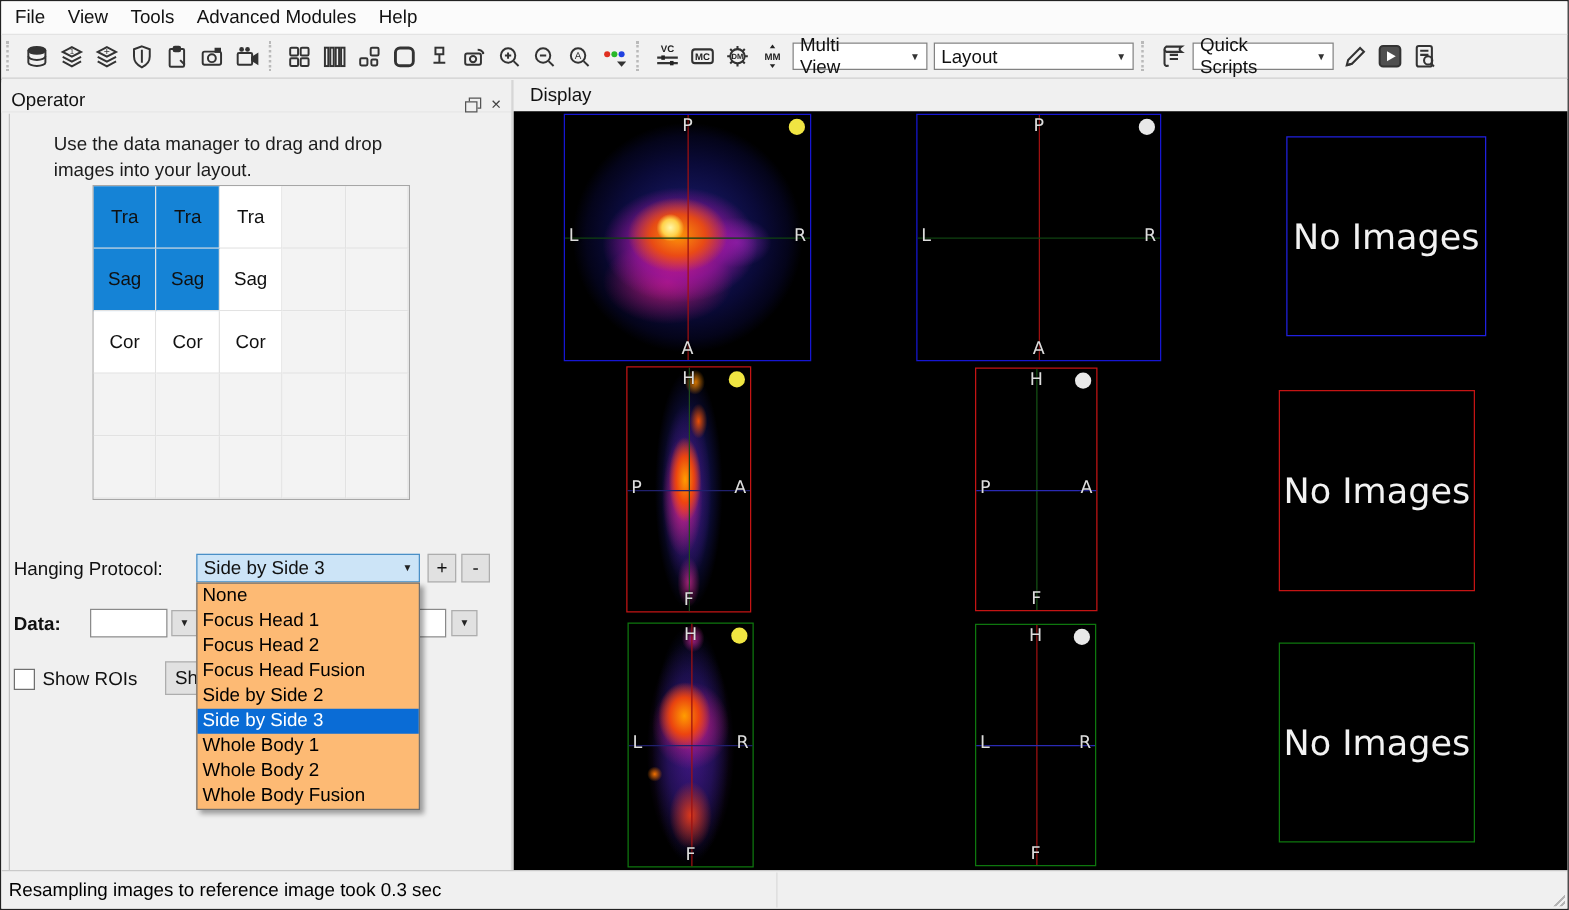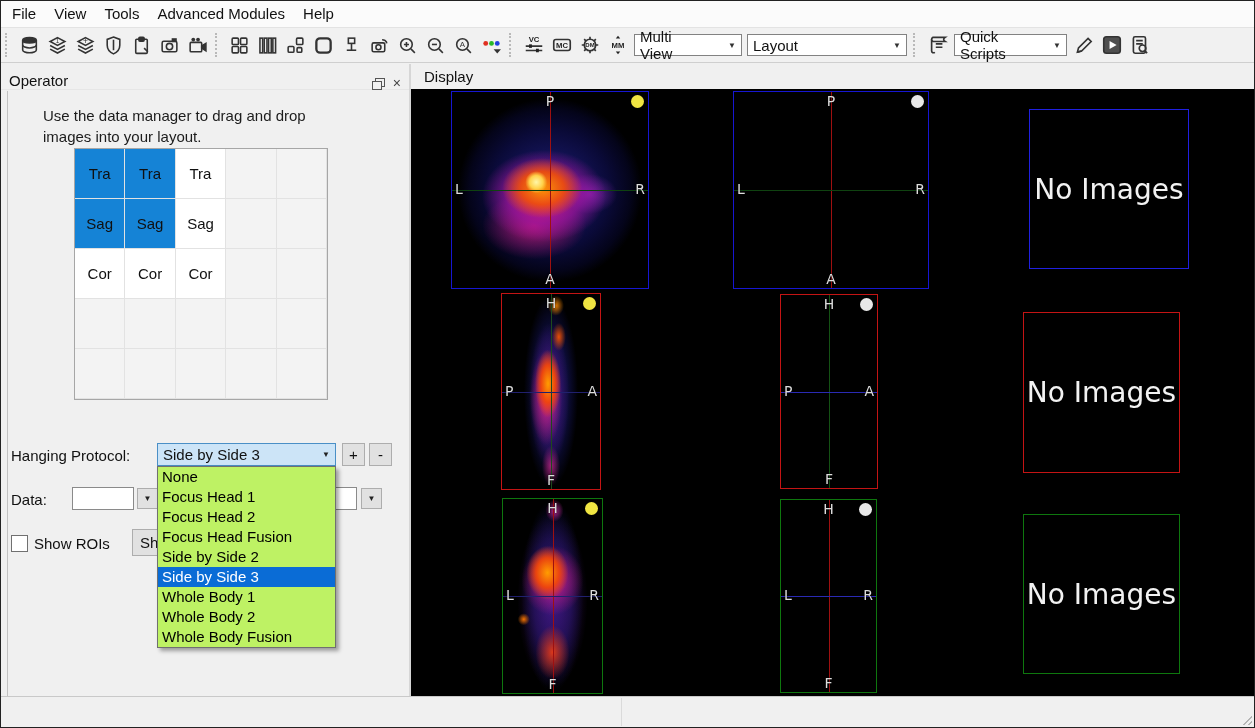--- a/index.html
+++ b/index.html
@@ -37,31 +37,31 @@
   .grid-cell.lab{background:#fff;}
   .grid-cell.sel{background:#1583d6;}
   .lay-caption{position:absolute;left:73px;top:347px;width:254px;text-align:center;font-size:15px;color:#1c1c1c;}
 
   .hp-label{position:absolute;left:10px;top:383px;font-size:15px;color:#111;}
   .hp-combo{position:absolute;left:156px;top:379px;width:179px;height:23px;background:#cce4f7;border:1px solid #4a8fc6;display:flex;align-items:center;padding:0 5px;font-size:15px;color:#111;}
   .hp-combo .caret{margin-left:auto;font-size:8px;color:#222;}
   .sq-btn{position:absolute;width:23px;height:23px;background:#e1e1e1;border:1px solid #adadad;font-size:15px;color:#111;display:flex;align-items:center;justify-content:center;}
   .btn-plus{left:341px;top:379px;} .btn-minus{left:368px;top:379px;}
 
-  .data-label{position:absolute;left:10px;top:427px;font-size:15px;color:#111;}
+  .data-label{position:absolute;left:10px;top:427px;font-size:15px;color:#111;font-weight:bold;}
   .data-field{position:absolute;height:23px;background:#fff;border:1px solid #8a8a8a;}
   .df1{left:71px;top:423px;width:62px;} .df2{left:298px;top:423px;width:58px;}
   .arrow-btn{position:absolute;width:21px;height:21px;background:#e1e1e1;border:1px solid #adadad;display:flex;align-items:center;justify-content:center;font-size:8px;color:#222;}
   .ab1{left:136px;top:424px;} .ab2{left:360px;top:424px;}
 
   .rois-check{position:absolute;left:10px;top:471px;width:17px;height:17px;background:#fff;border:1px solid #707070;}
   .rois-label{position:absolute;left:33px;top:471px;font-size:15px;color:#111;}
   .sh-button{position:absolute;left:131px;top:465px;width:52px;height:27px;background:#e1e1e1;border:1px solid #adadad;font-size:15px;color:#111;display:flex;align-items:center;padding-left:7px;overflow:hidden;}
 
-  .dropdown{position:absolute;left:156px;top:402px;width:179px;background:#bef264;border:1px solid #707070;z-index:60;box-shadow:3px 3px 4px rgba(0,0,0,0.35);}
+  .dropdown{position:absolute;left:156px;top:402px;width:179px;background:#fdba74;border:1px solid #707070;z-index:60;box-shadow:3px 3px 4px rgba(0,0,0,0.35);}
   .dd-item{height:20px;line-height:20px;padding-left:4px;font-size:15px;color:#000;white-space:nowrap;}
   .dd-item.dd-sel{background:#0a6cd6;color:#fff;}
 
   
   .split{position:absolute;left:408px;top:63px;width:2px;height:633px;background:#d6d6d6;}
   .disp-header{position:absolute;left:410px;top:63px;right:0;height:25px;background:#f0f0f0;display:flex;align-items:center;padding-left:13px;font-size:15px;color:#111;}
   .canvas{position:absolute;left:410px;top:88px;width:843px;height:608px;background:#000;}
 
   .vp{position:absolute;border:1px solid;background:transparent;}
   .vp-r1c1{left:40px;top:2px;width:198px;height:198px;}
@@ -476,17 +476,18 @@
         <div class="olab olab-left">L</div>
         <div class="olab olab-right">R</div>
         <div class="marker" style="background: rgb(232, 232, 232);"></div>
       </div>
       <div class="vp vp-r3c3" style="border-color: rgb(14, 119, 14);">
         <div class="no-img">No Images</div>
       </div>
     </div>
 
   <div class="statusbar">
+    <span class="status-msg">Resampling images to reference image took 0.3 sec</span>
     <span class="status-div"></span>
     <span class="grip"></span>
   </div>
 
 </div>
 
 </body></html>

